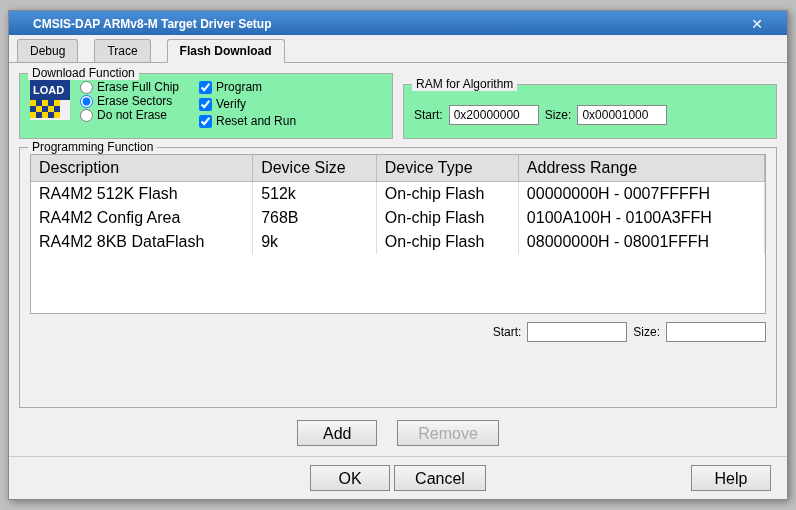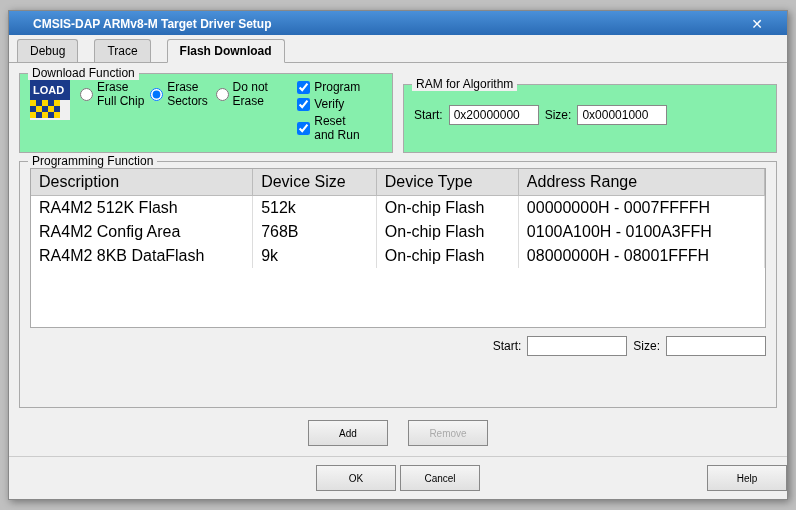--- a/index.html
+++ b/index.html
@@ -108,21 +108,21 @@
       background: #f0f0f0;
       border: none;
       flex-shrink: 0;
       display: flex;
       align-items: center;
       justify-content: center;
       overflow: hidden;
     }
     .radio-options {
       display: flex;
-      flex-direction: row;
+      flex-direction: column;
       gap: 0;
     }
     .radio-row {
       display: flex;
       align-items: center;
       gap: 4px;
     }
     .radio-row input[type="radio"] { margin: 0; }
     .check-options {
       display: flex;
@@ -200,21 +200,21 @@
     .buttons-row {
       display: flex;
       justify-content: center;
       gap: 20px;
       margin-top: 4px;
     }
     .btn {
       border: 1px solid #888;
       background: linear-gradient(to bottom, #f5f5f5, #e0e0e0);
       padding: 4px 20px;
-      font-size: 10px;
+      font-size: 16px;
       cursor: pointer;
       min-width: 80px;
       height: 26px;
     }
     .btn:disabled { color: #aaa; cursor: default; }
     .footer-wrapper {
       position: relative;
       display: flex;
       justify-content: center;
       align-items: flex-end;
@@ -353,15 +353,15 @@
 
     <div class="buttons-row">
       <button class="btn">Add</button>
       <button class="btn" disabled="">Remove</button>
     </div>
   </div>
 
   <div class="footer-wrapper">
     <button class="btn">OK</button>
     <button class="btn" style="margin-left:4px;">Cancel</button>
-    <button class="btn" style="position:absolute;right:0;">Help</button>
+    <button class="btn" style="position:absolute;right:16px;">Help</button>
   </div>
 </div>
 
 </body></html>

